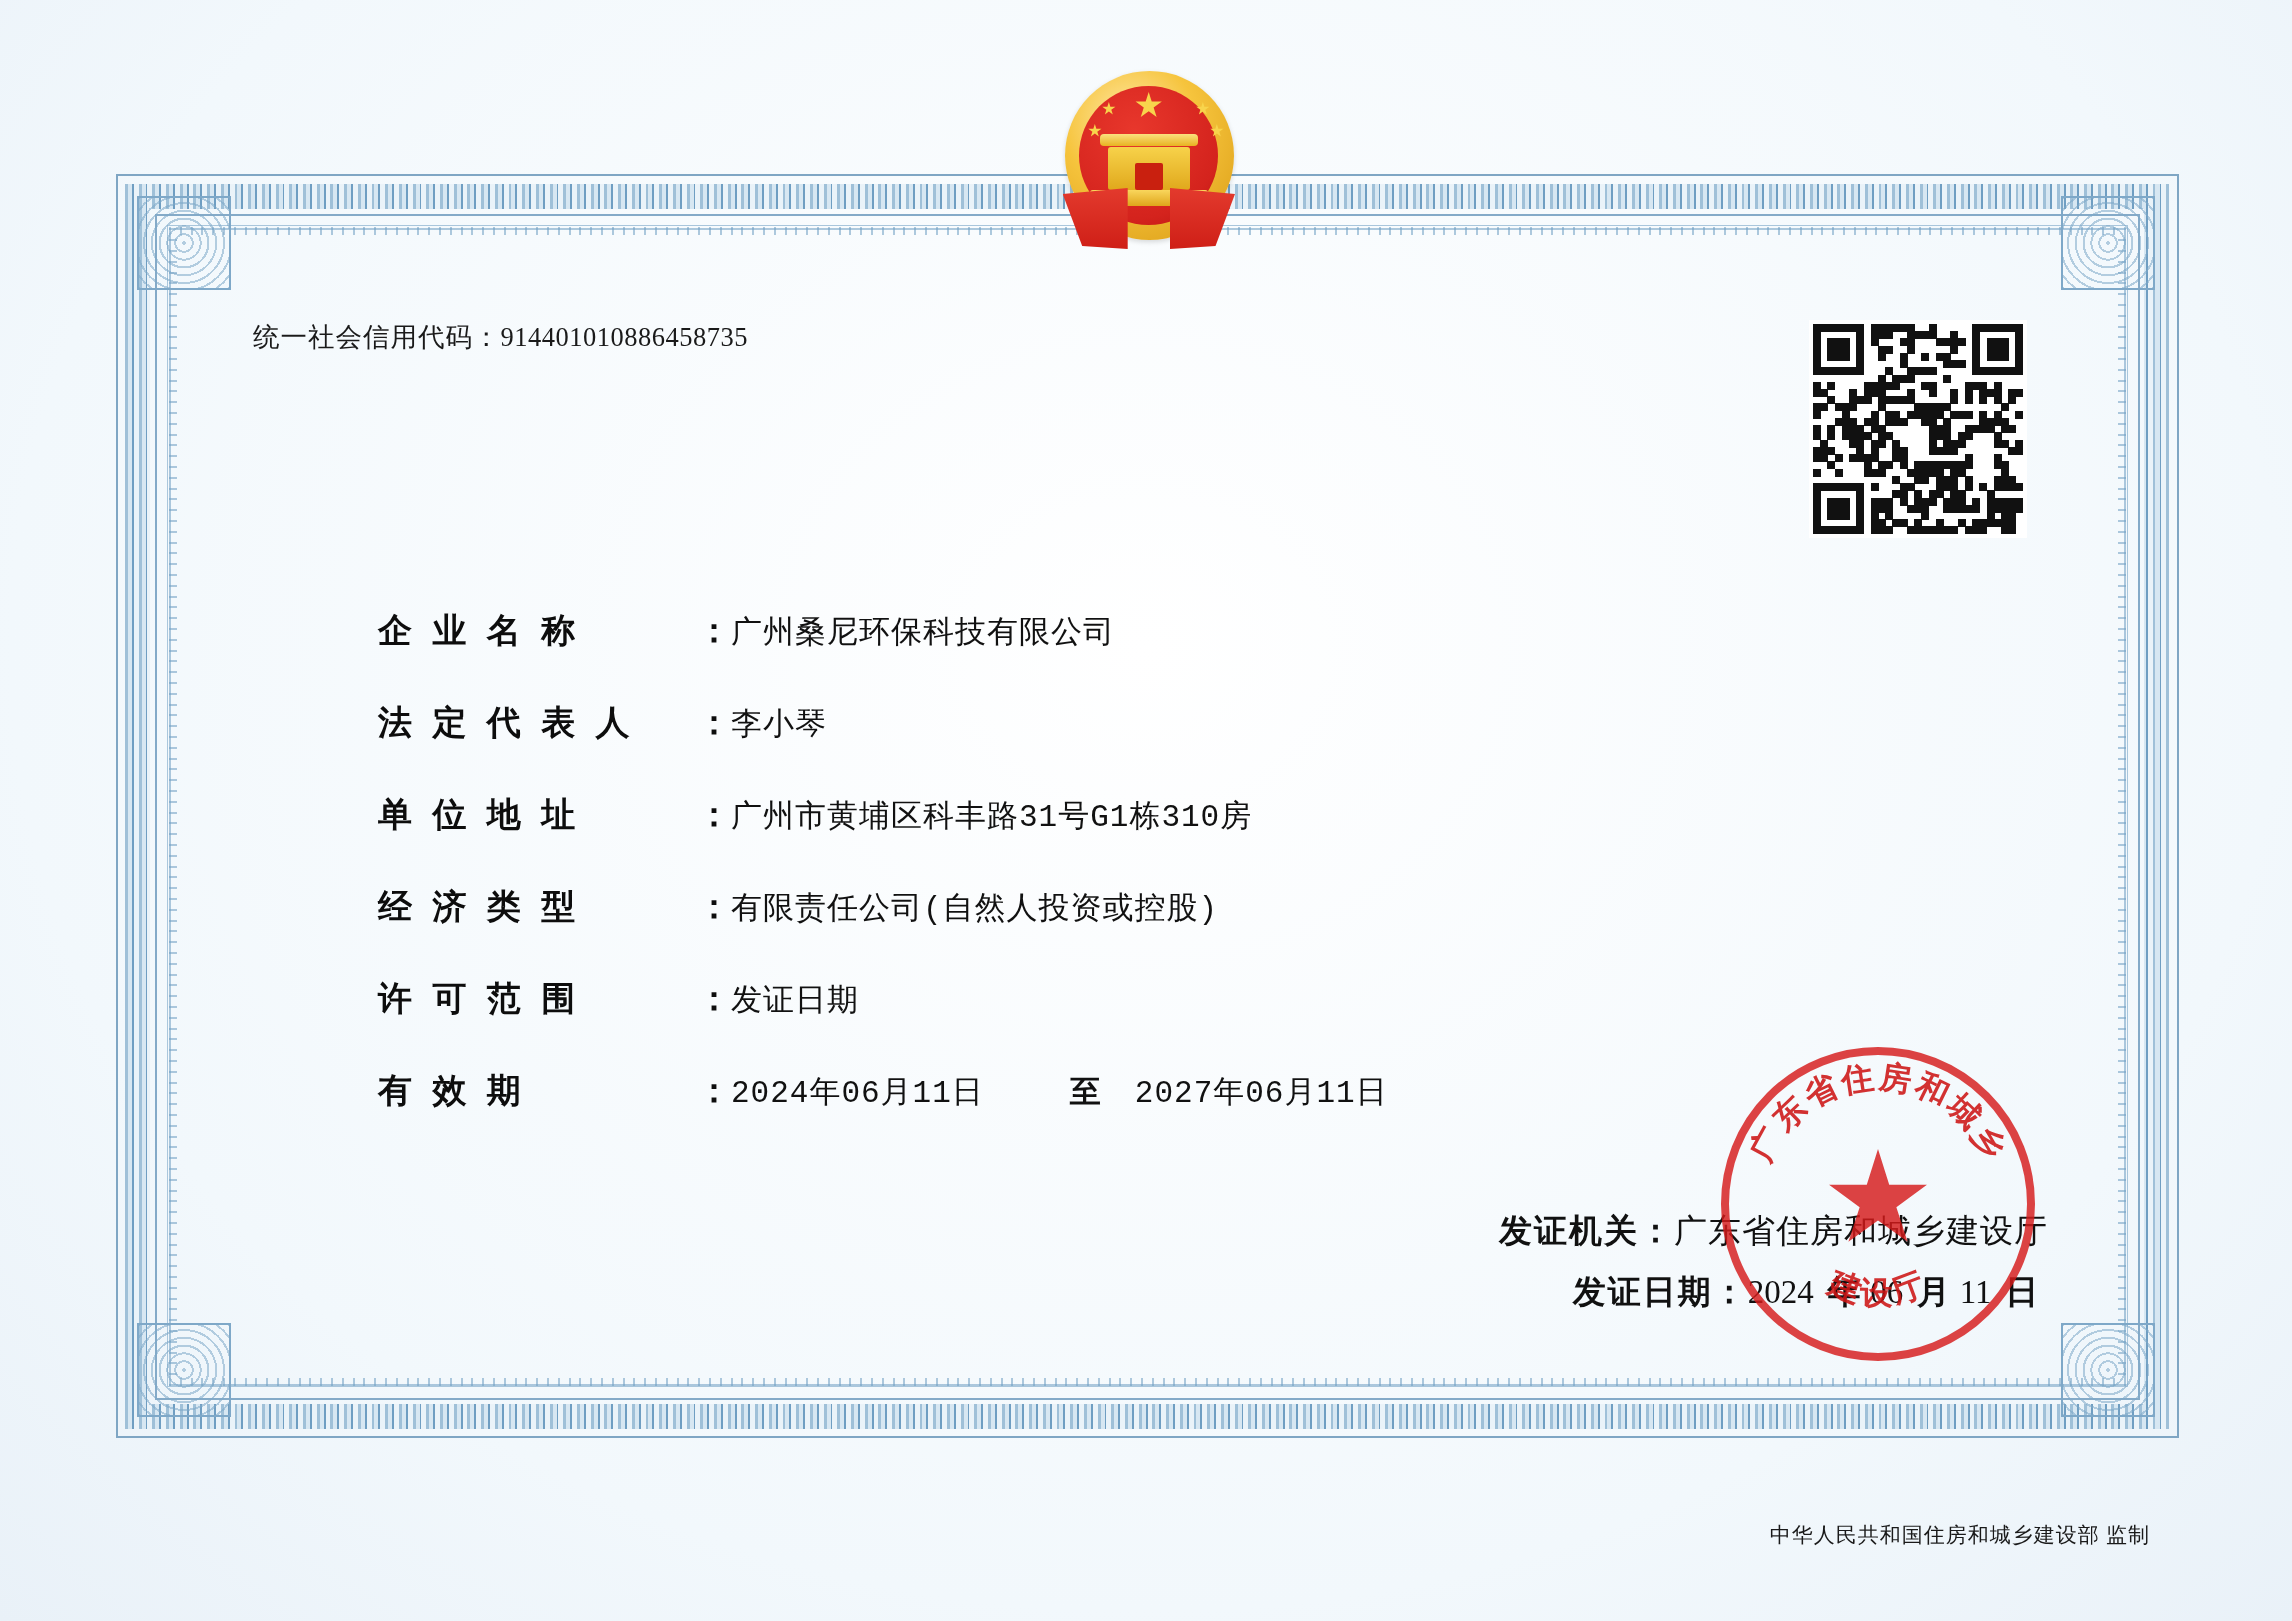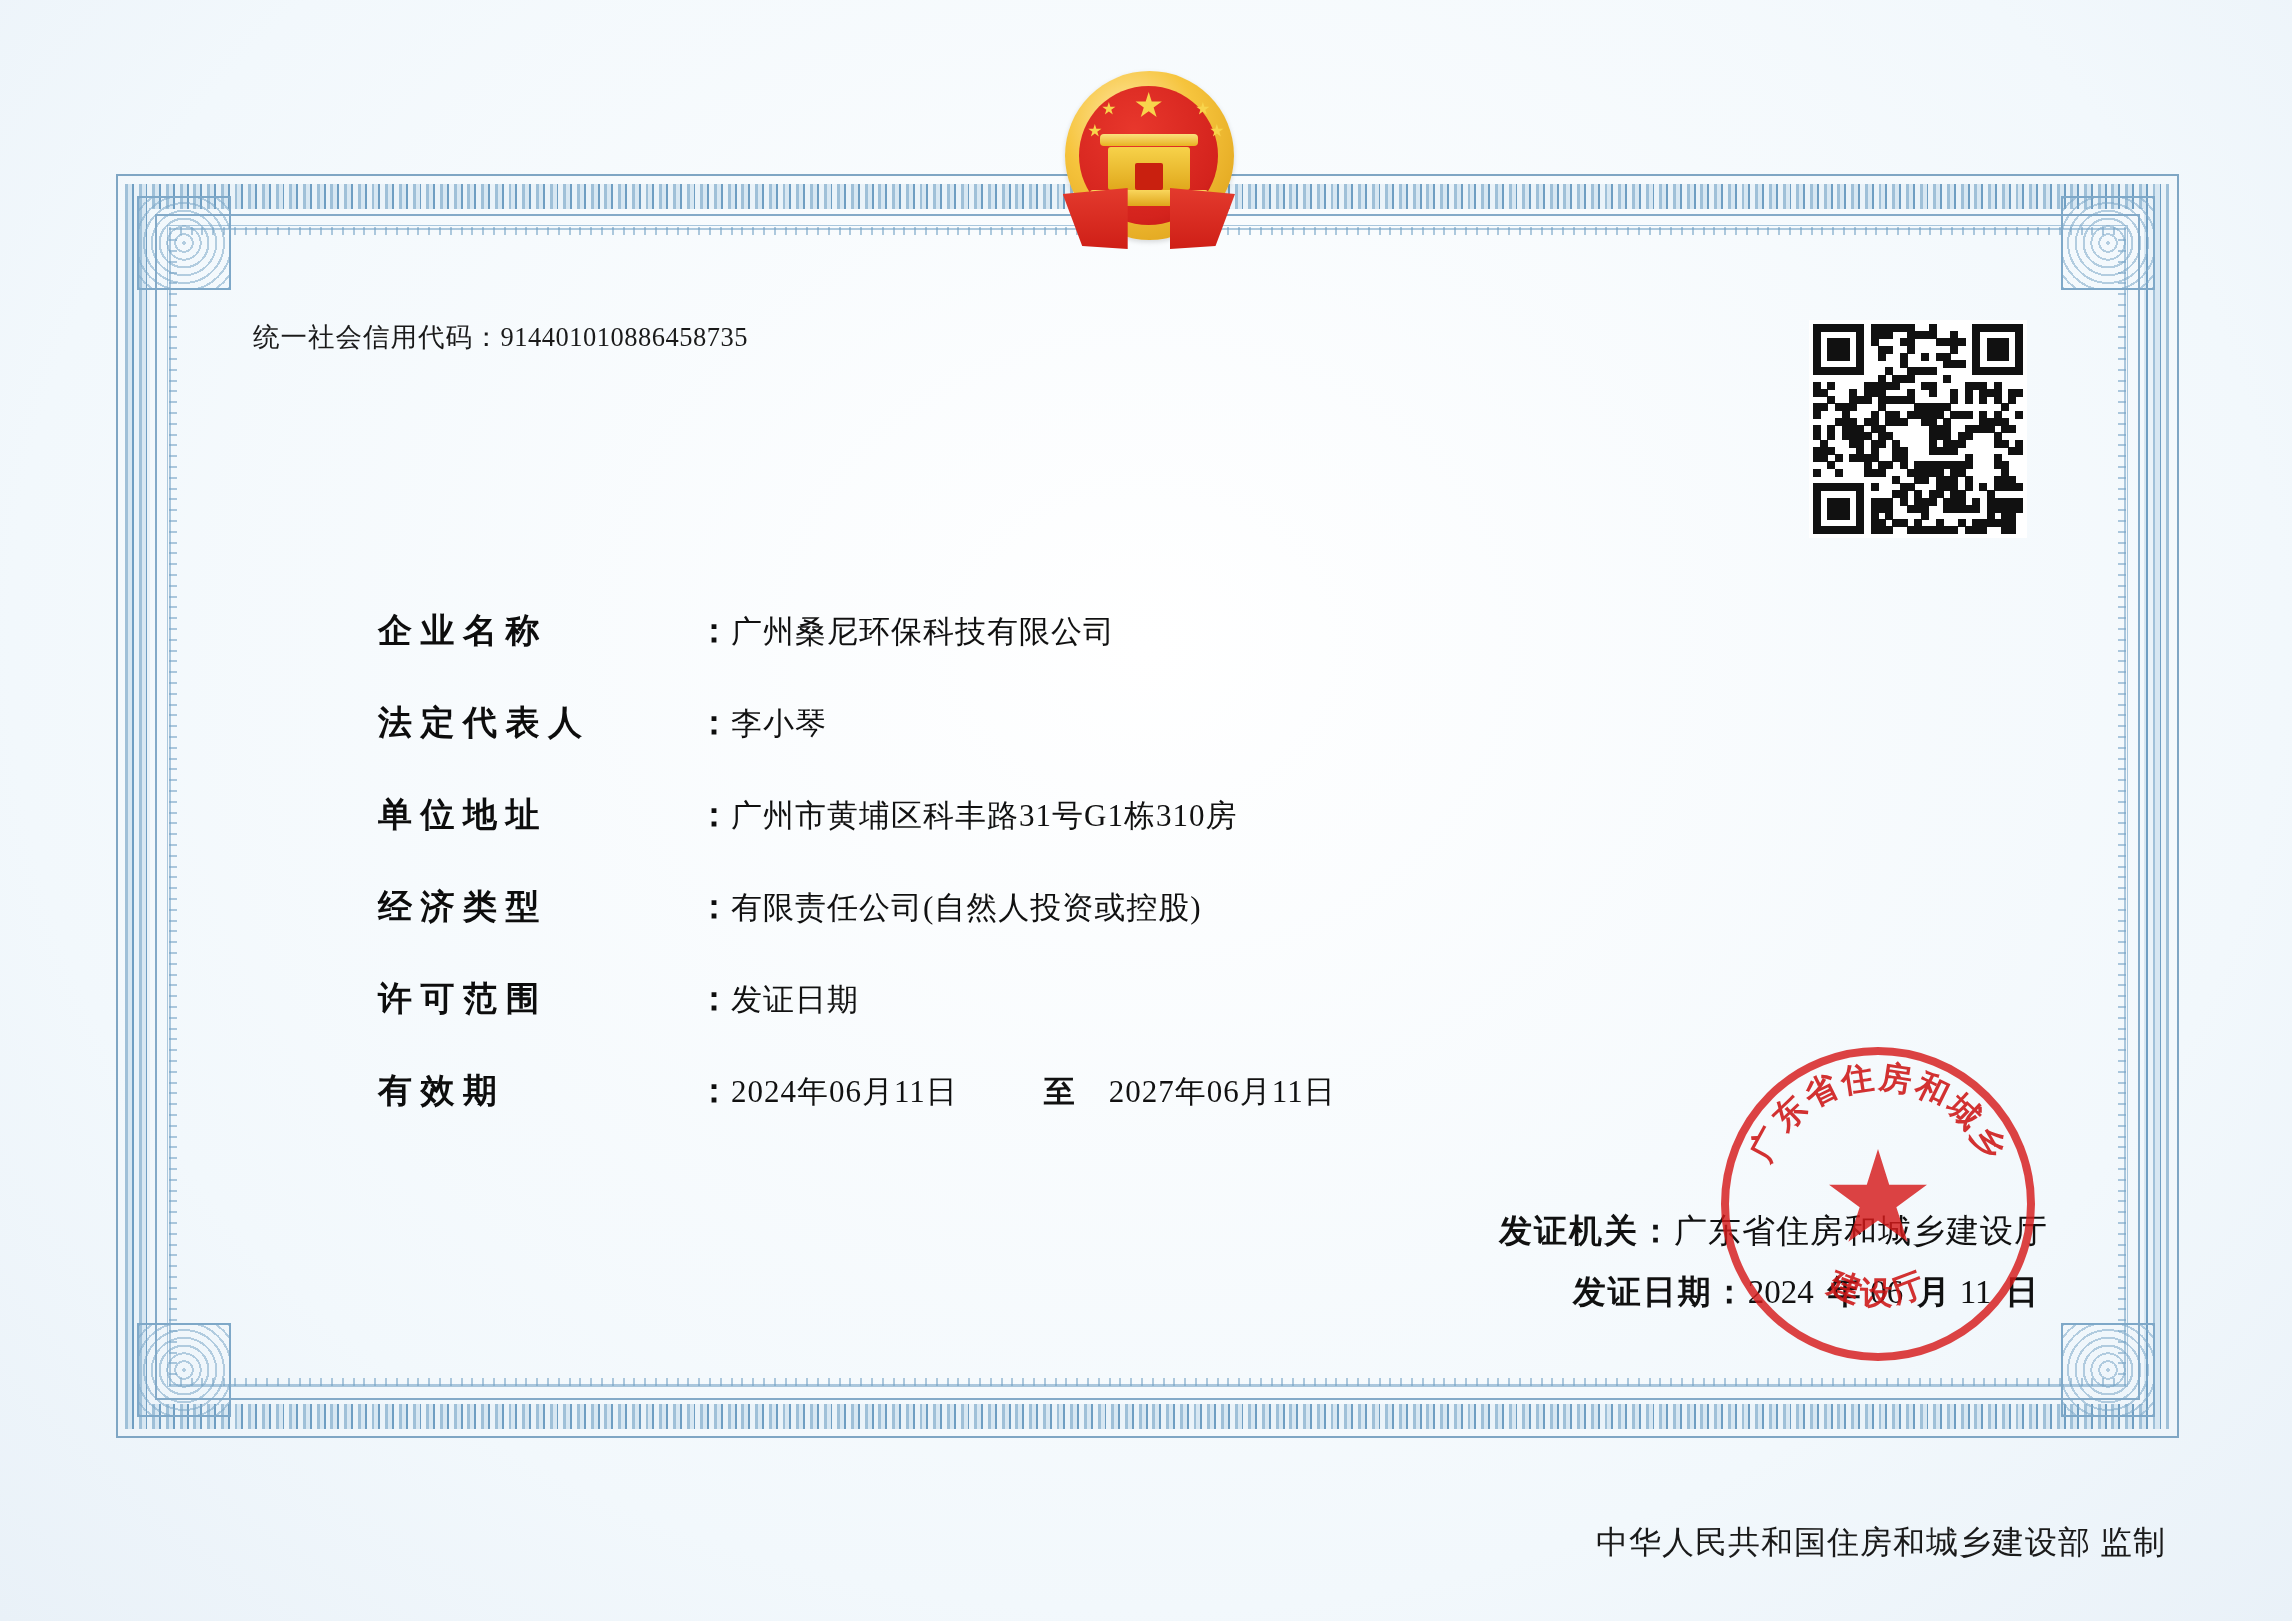--- a/index.html
+++ b/index.html
@@ -263,20 +263,21 @@
   .fields {
     position: absolute;
     left: 378px;
     top: 608px;
     width: 1509px;
   }
   .row {
     display: flex;
     align-items: baseline;
     height: 92px;
+    font-family: Liberation Mono, monospace;
   }
   .row .label {
     width: 353px;
     flex: 0 0 353px;
     font-size: 34px;
     font-weight: bold;
     color: #0d0d0d;
     display: flex;
     justify-content: space-between;
   }
@@ -343,23 +344,23 @@
     fill: rgba(205, 20, 20, .88);
     font-family: "Liberation Serif", serif;
     font-size: 33px;
     font-weight: bold;
     letter-spacing: 3px;
   }
 
   
   .footer {
     position: absolute;
-    right: 127px;
+    right: 143px;
     top: 1521px;
-    font-size: 32px;
+    font-size: 21px;
     color: #1a1a1a;
     letter-spacing: 1px;
     white-space: nowrap;
   }
 </style>
 </head>
 <body>
 
 <div class="page">
   <div class="paper-edge"></div>

